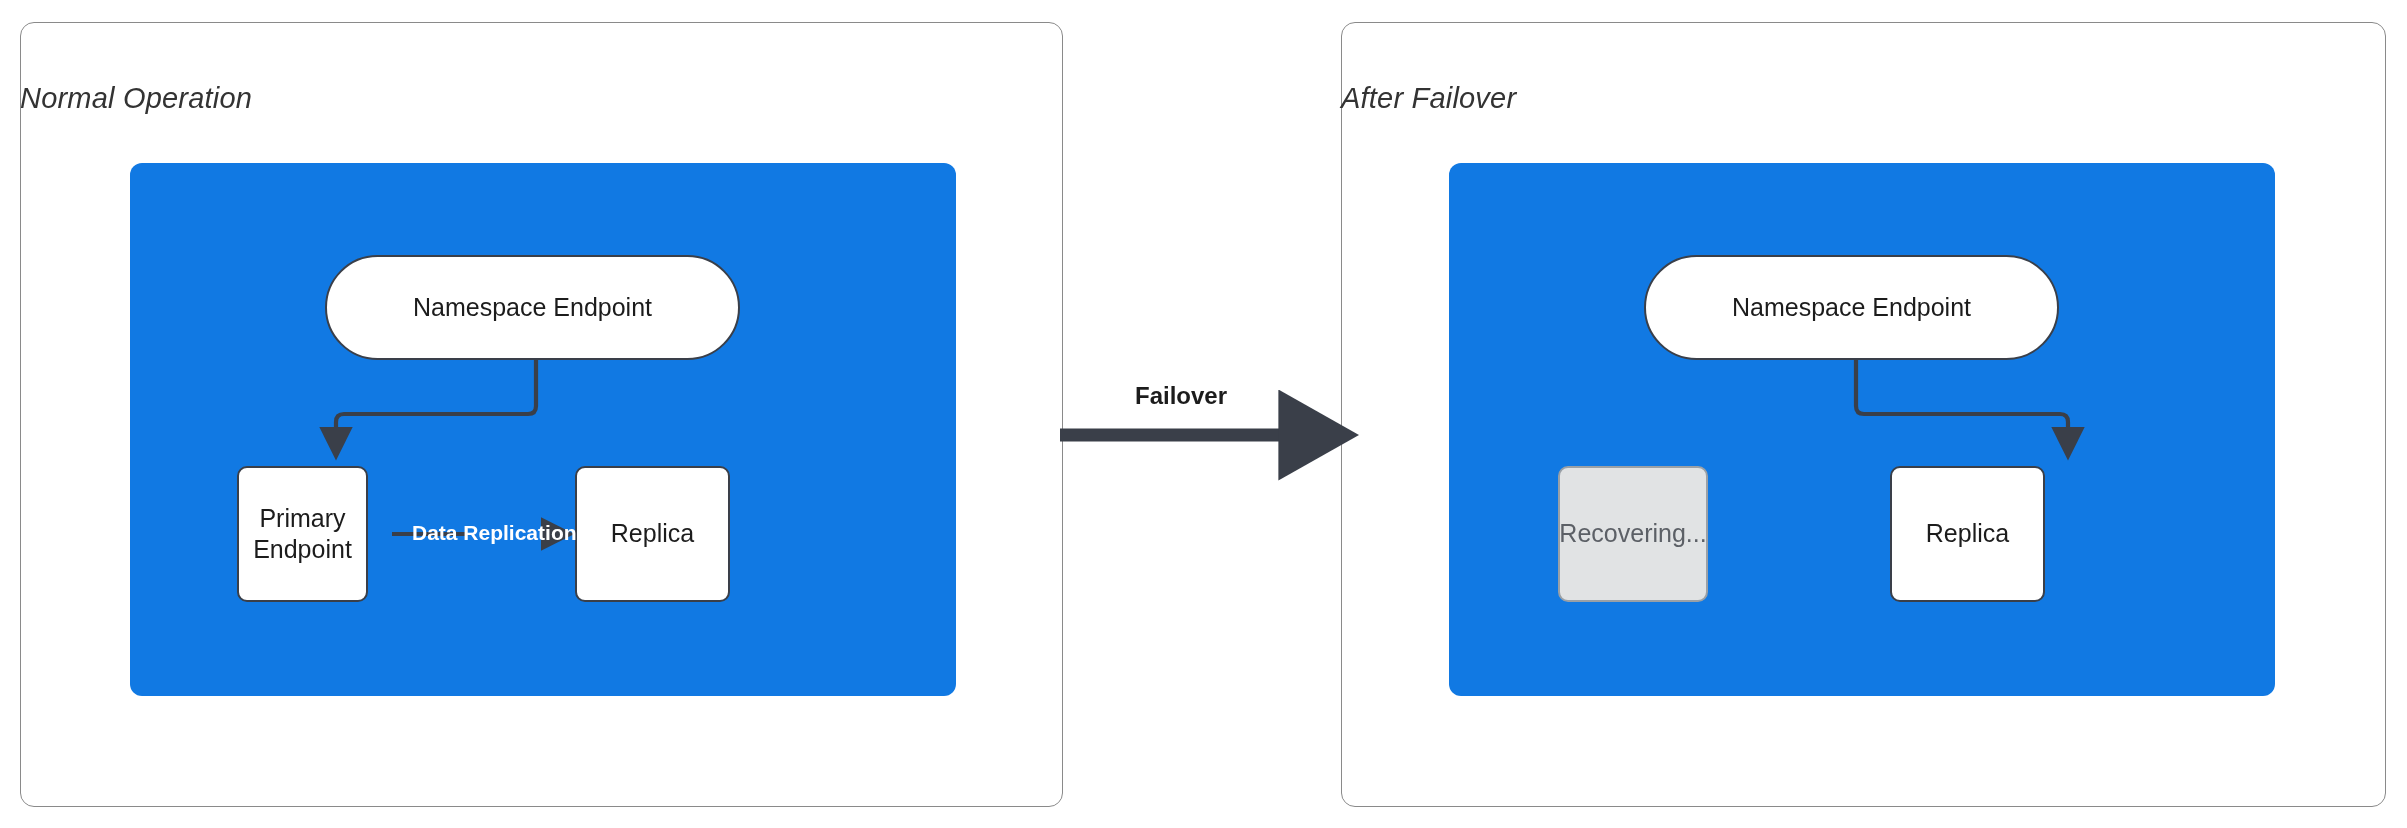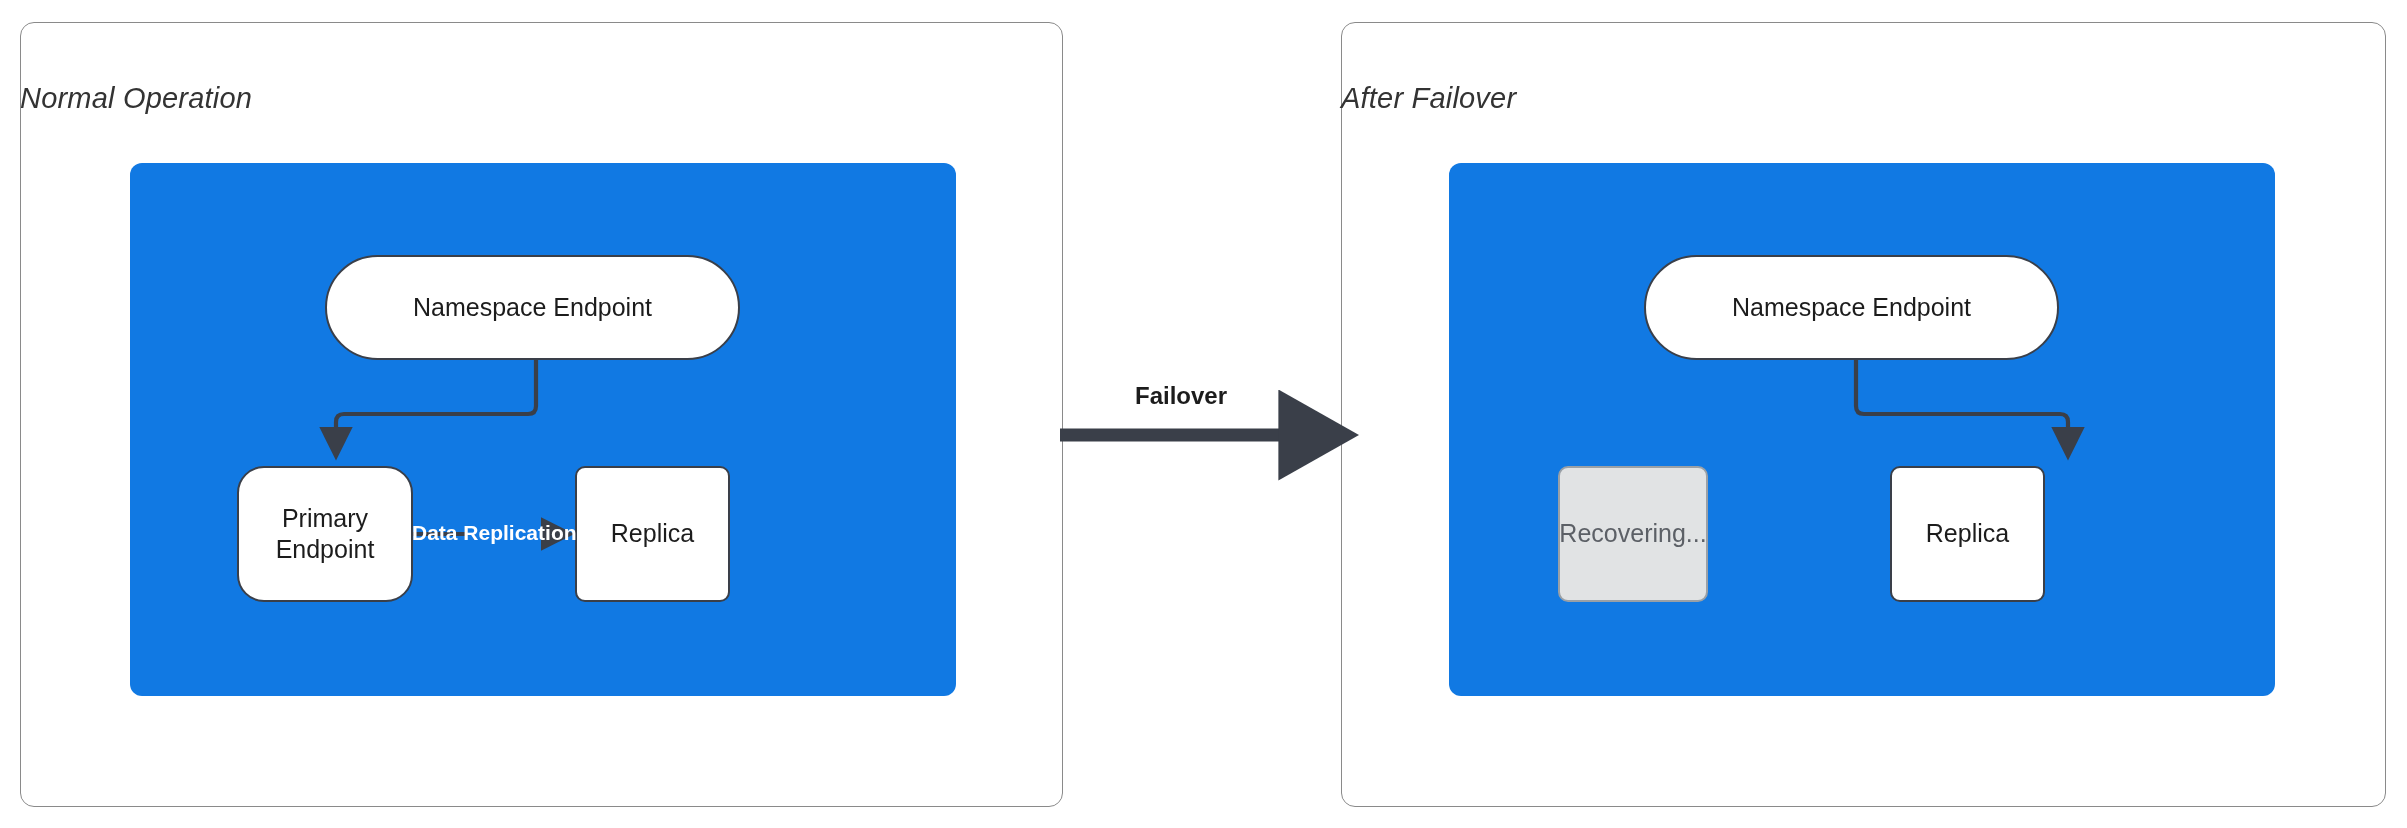--- a/index.html
+++ b/index.html
@@ -72,21 +72,21 @@
   .node.rect   { border-radius: 10px; }
   .node.ghost  {
     background: #e1e3e4;
     border: 2.2px solid #9aa0a6;
     color: #5c6066;
     text-align: center;
   }
 
   
   #node-endpoint-left { left: 325px; top: 255px; width: 415px; height: 105px; }
-  #node-primary       { left: 237px; top: 466px; width: 176px; height: 136px; border-radius: 27px; }
+  #node-primary       { left: 237px; top: 466px; width: 131px; height: 136px; }
   #node-replica-left  { left: 575px; top: 466px; width: 155px; height: 136px; }
 
   
   #node-endpoint-right { left: 1644px; top: 255px; width: 415px; height: 105px; }
   #node-recovering     { left: 1558px; top: 466px; width: 150px; height: 136px; }
   #node-replica-right  { left: 1890px; top: 466px; width: 155px; height: 136px; }
 
   
   .wires {
     position: absolute;

